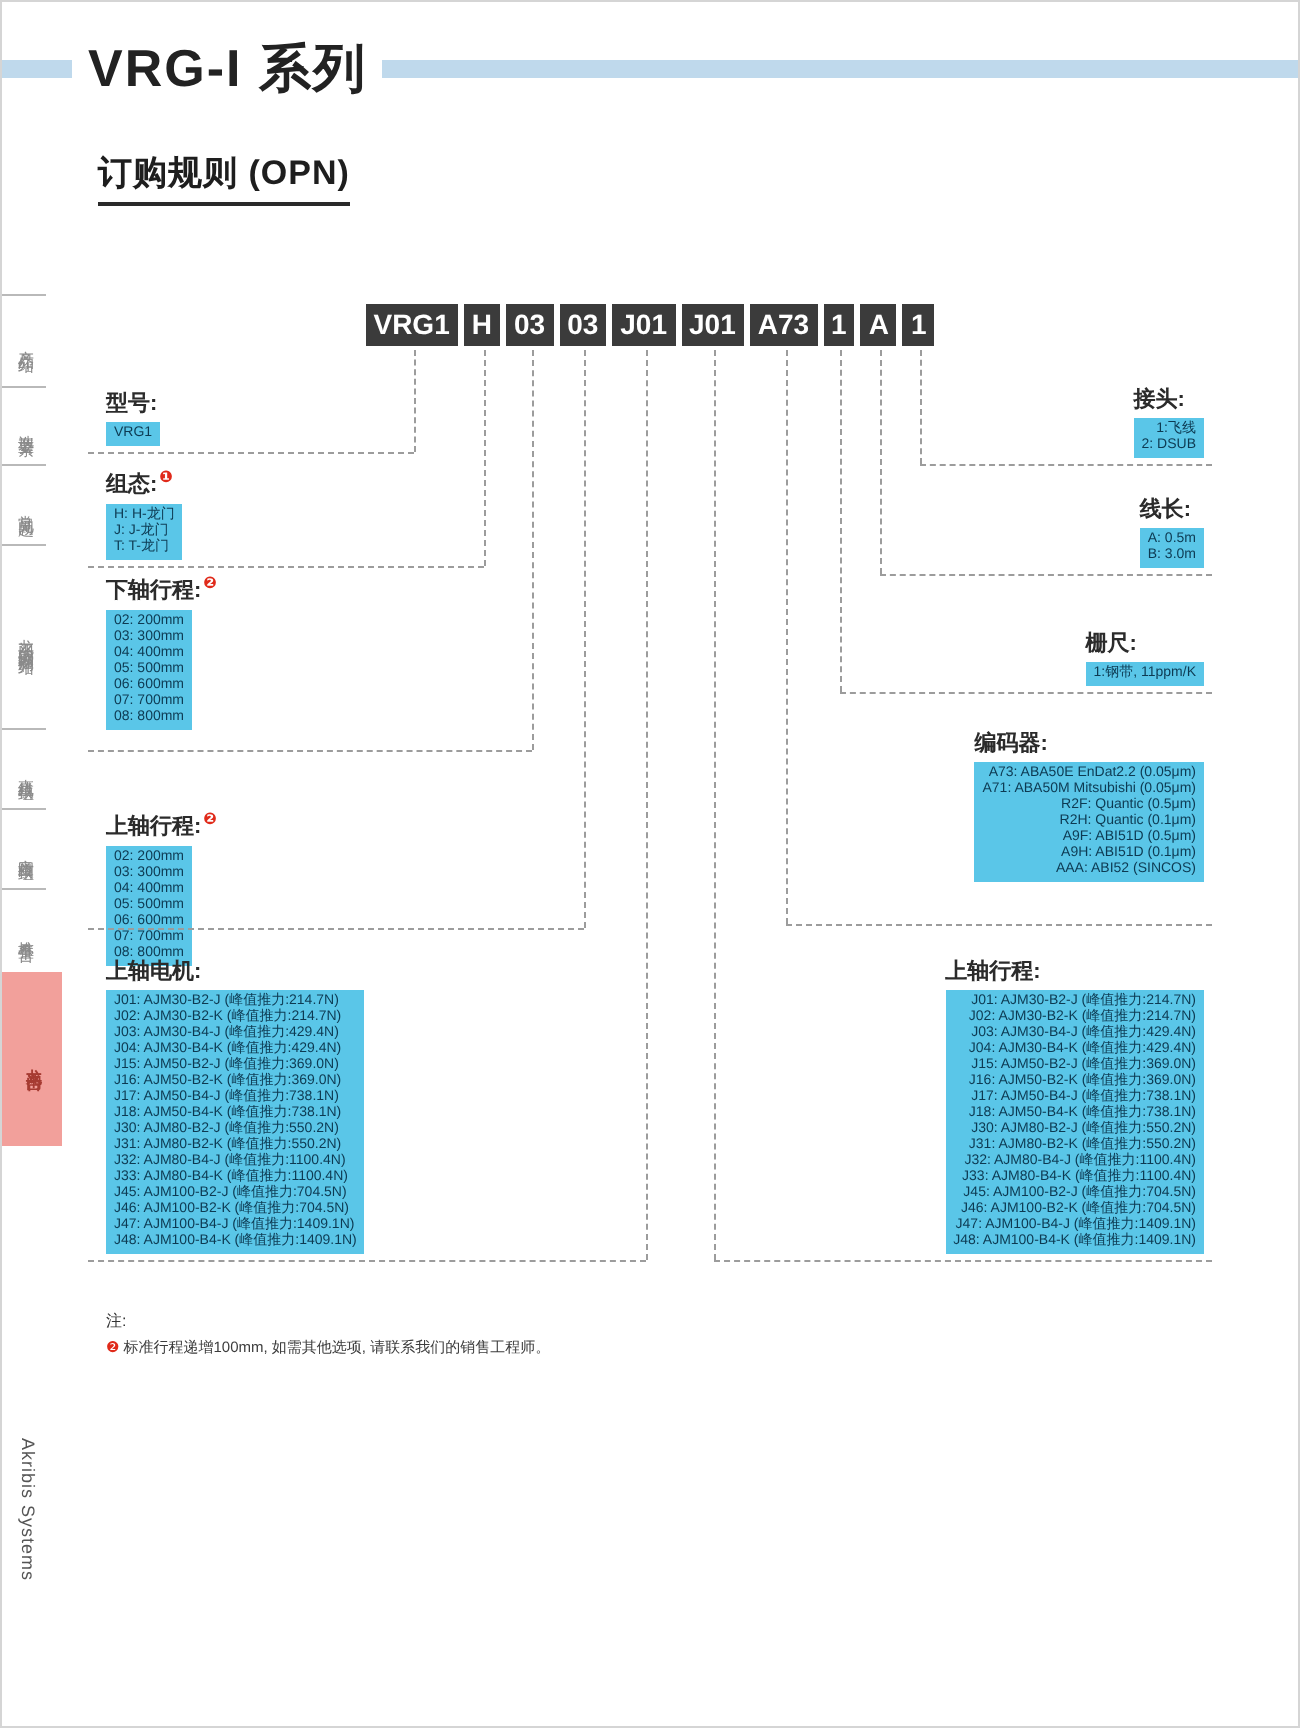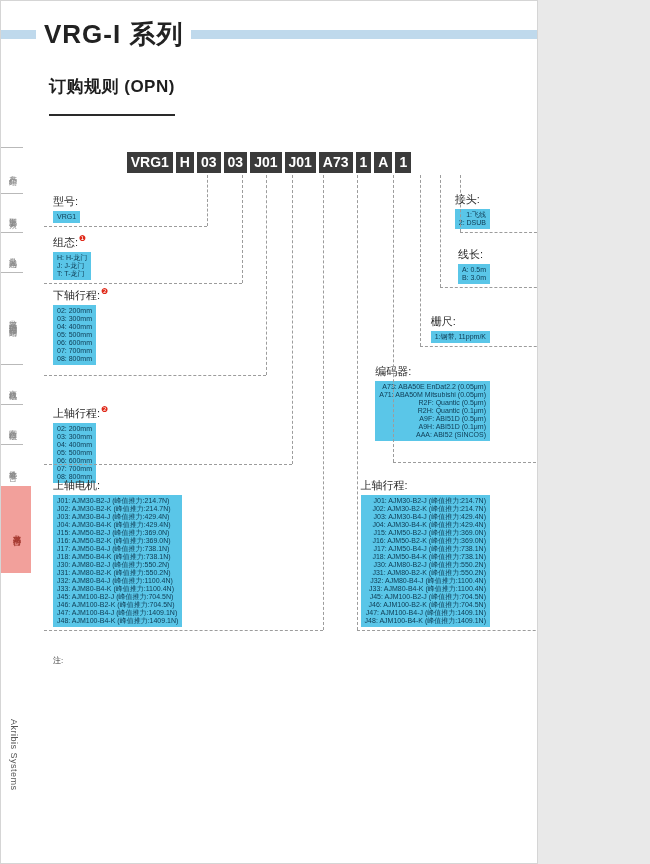--- a/index.html
+++ b/index.html
@@ -1,41 +1,41 @@
 <!DOCTYPE html>
 <html><head>
 <meta charset="utf-8">
 <style>
   html,body{margin:0;padding:0;background:#e9e9e9;}
   #page{
-    position:relative; width:538px; height:864px; background:#ffffff;
+    position:relative; width:650px; height:864px; background:#ffffff;
     border:1px solid #d5d5d5; box-sizing:border-box; overflow:hidden;
     font-family:"Liberation Sans","DejaVu Sans",sans-serif; color:#2b2b2b;
   }
   
   .header{position:absolute; left:0; top:16px; right:0; display:flex; align-items:center;}
   .accent-bar{height:9px; background:#bfd9ec;}
   .accent-bar.left{width:35px;}
   .accent-bar.right{flex:1;}
   .page-title{font-size:26px; font-weight:bold; color:#222; padding:0 8px; letter-spacing:1px; white-space:nowrap;}
   .section-heading{
     position:absolute; left:48px; top:74px; font-size:17px; font-weight:bold; color:#1e1e1e;
-    border-bottom:2px solid #2a2a2a; padding-bottom:16px; letter-spacing:0.5px;
+    border-bottom:2px solid #2a2a2a; padding-bottom:3px; letter-spacing:0.5px;
   }
   
   .part-row{position:absolute; left:0; right:0; top:151px; display:flex; justify-content:center; gap:3px;}
   .part-seg{
     background:#3b3b3b; color:#ffffff; font-size:14px; font-weight:bold;
     padding:2px 4px; line-height:17px; white-space:nowrap;
   }
   
   .callout{position:absolute; display:flex; flex-direction:column;}
   .callout.left-side{left:52px; align-items:flex-start;}
   .callout.right-side{right:47px; }
-  .callout-label{font-size:11px; font-weight:normal; color:#2b2b2b; margin-bottom:2px; white-space:nowrap;}
+  .callout-label{font-size:11px; font-weight:bold; color:#2b2b2b; margin-bottom:2px; white-space:nowrap;}
   .callout-label sup{font-size:8px; color:#e02a1a; margin-left:1px;}
   .opt-box{background:#5ac6e8; color:#0d3a52; font-size:7px; line-height:8px; padding:2px 4px; white-space:nowrap;}
   .callout.right-side .opt-box{text-align:right;}
   .opt-line{white-space:nowrap;}
   .co-model{top:193px}
   .co-config{top:233px}
   .co-lower_travel{top:286px}
   .co-upper_travel{top:404px}
   .co-lower_motor{top:477px}
   .co-connector{top:191px}
@@ -242,17 +242,18 @@
       <div class="dash-v" style="left: 419px; top: 174px; height: 171px;"></div>
       <div class="dash-h" style="left: 419px; width: 186px; top: 345px;"></div>
       <div class="dash-v" style="left: 439px; top: 174px; height: 112px;"></div>
       <div class="dash-h" style="left: 439px; width: 166px; top: 286px;"></div>
       <div class="dash-v" style="left: 459px; top: 174px; height: 57px;"></div>
       <div class="dash-h" style="left: 459px; width: 146px; top: 231px;"></div>
     </div>
 
   <div class="notes" id="notes">
     <div class="notes-heading">注:</div>
+      <div><span class="note-marker">❷</span><span>标准行程递增100mm, 如需其他选项, 请联系我们的销售工程师。</span></div>
     </div>
 
   <div class="brand">Akribis Systems</div>
 
 </div>
 
 </body></html>

